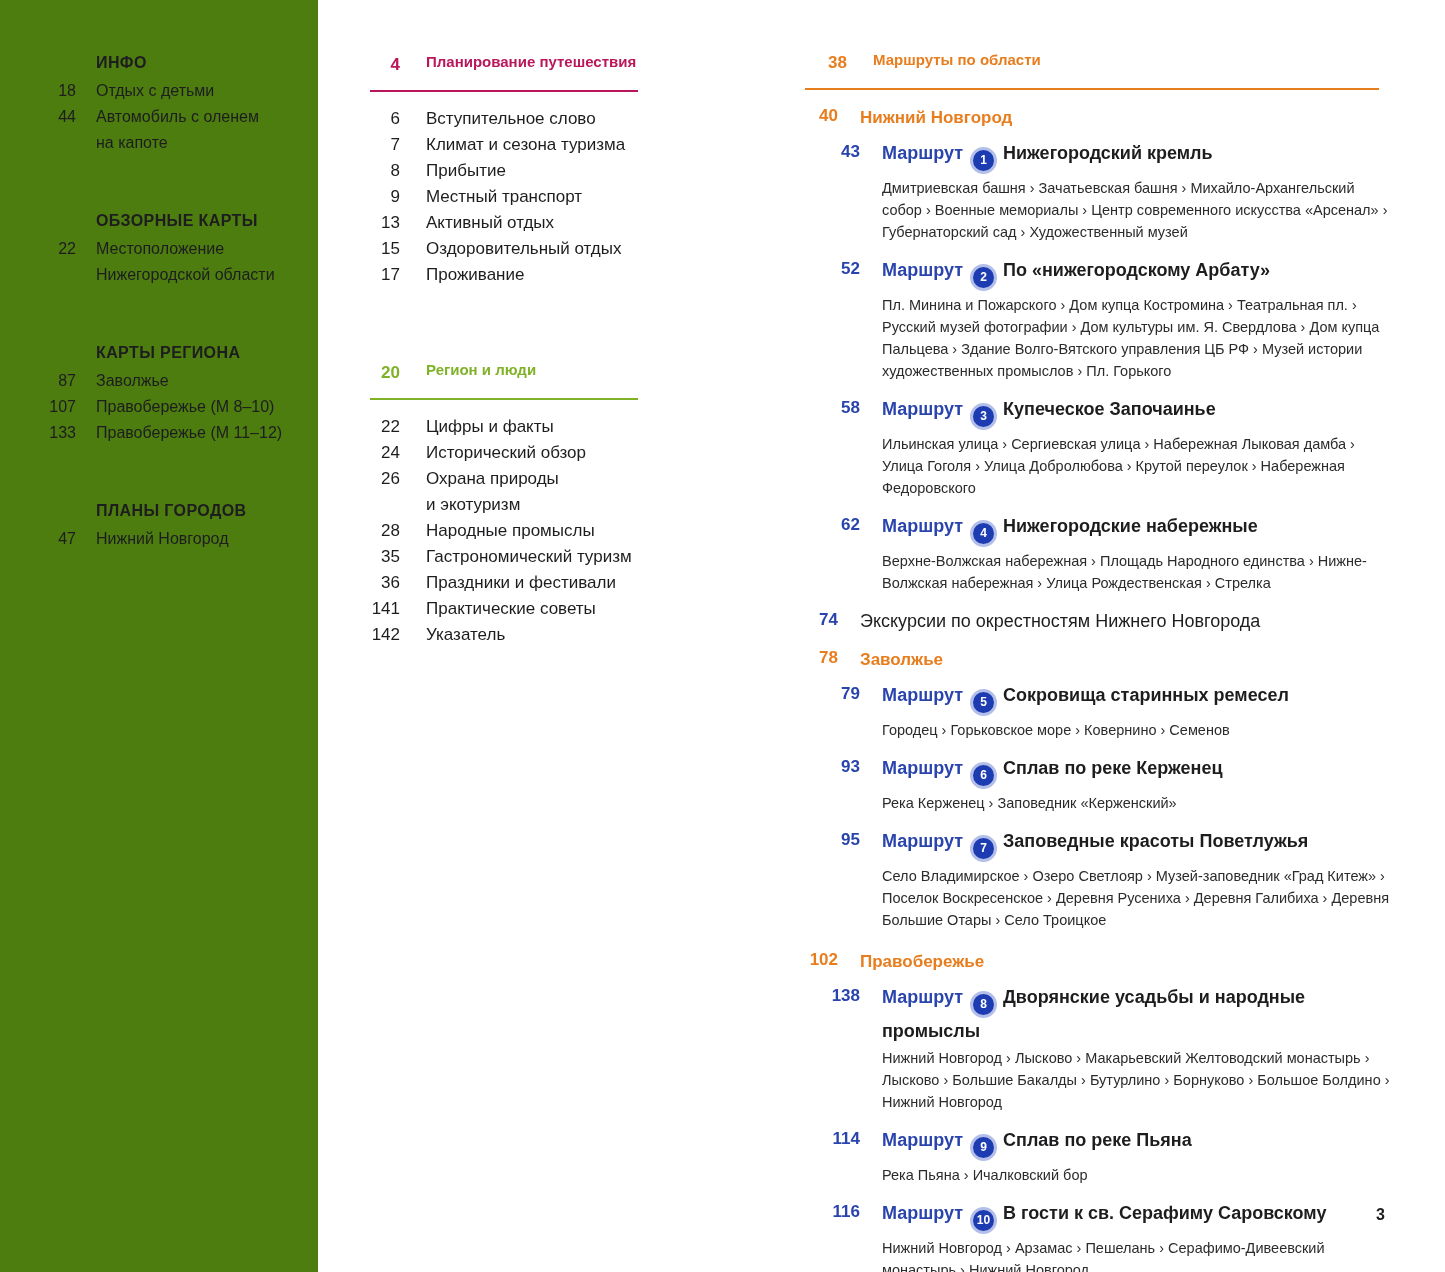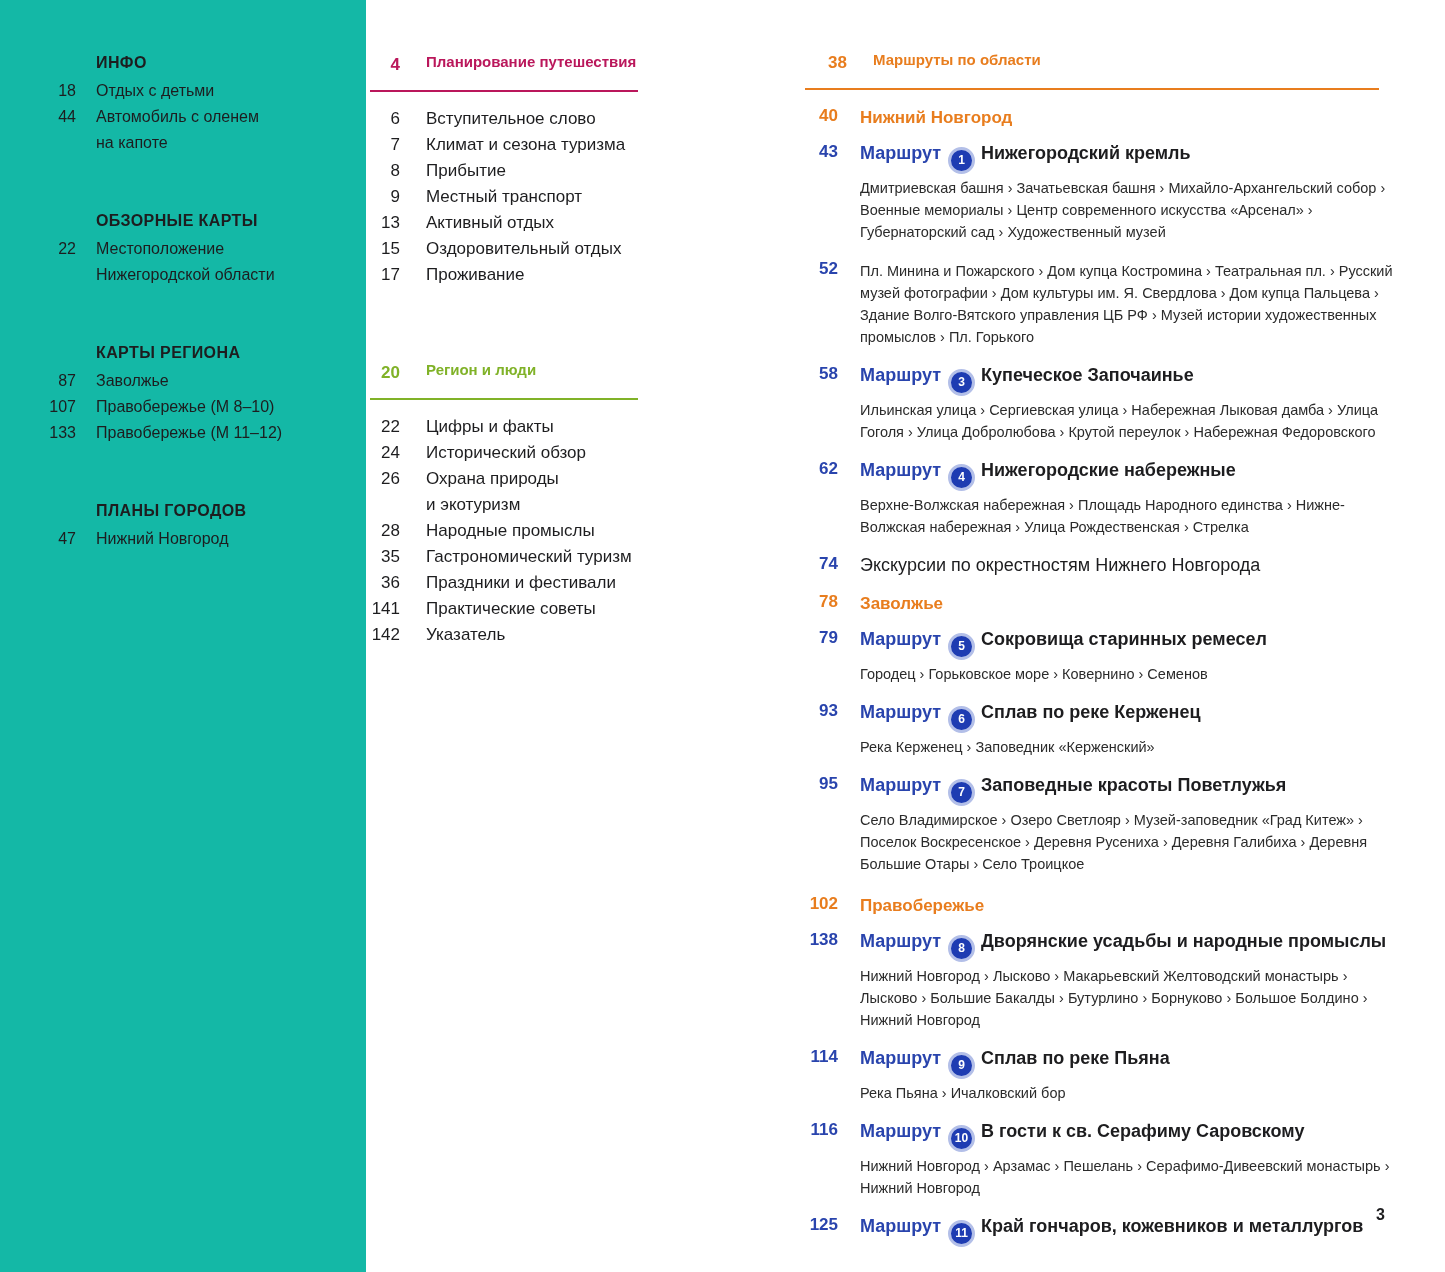--- a/index.html
+++ b/index.html
@@ -3,22 +3,22 @@
 <meta charset="utf-8">
 <style>
   html,body { margin:0; padding:0; background:#fff; }
   .page {
     position:relative; width:1445px; height:1272px; background:#ffffff;
     font-family:"Liberation Sans", sans-serif; color:#1d1d1f; overflow:hidden;
   }
 
   
   .sidebar {
-    position:absolute; left:0; top:0; width:366px; height:1272px;
-    background:#14b8a6; box-sizing:border-box; padding-top:50px;
+    position:absolute; left:0; top:0; width:318px; height:1272px;
+    background:#4d7c0f; box-sizing:border-box; padding-top:50px;
   }
   .side-section { margin-bottom:52px; }
   .side-title {
     margin-left:96px; font-weight:bold; font-size:16px; letter-spacing:0.4px;
     line-height:26px; margin-bottom:2px; color:#1d1d1f;
   }
   .side-row { display:flex; font-size:16px; line-height:26px; }
   .side-num { width:76px; text-align:right; flex:0 0 76px; }
   .side-label { margin-left:20px; width:200px; }
 
@@ -41,21 +41,21 @@
   .rule.crimson { border-color:#ba175b; width:268px; }
   .rule.green   { border-color:#80b228; width:268px; }
   .rule.orange  { border-color:#e87d1e; width:574px; margin-left:0; }
 
   .toc-row { display:flex; font-size:17px; line-height:26px; }
   .toc-num { width:42px; flex:0 0 42px; text-align:right; }
   .toc-label { margin-left:26px; width:230px; }
   .section-gap { margin-top:68px; }
 
   
-  .entry { display:flex; }
+  .entry { display:flex;margin-left:22px; }
   .e-num {
     width:33px; flex:0 0 33px; text-align:right; font-size:17px; font-weight:bold;
     padding-top:2px;
   }
   .e-body { margin-left:22px; width:533px; }
 
   .entry.sub   { margin:12px 0 10px 0; }
   .sub-title   { font-weight:bold; font-size:17px; line-height:24px; padding-top:2px; }
 
   .entry.plain { margin:8px 0; }
@@ -244,20 +244,23 @@
         <div class="r-titleline">
           <span class="r-label">Маршрут</span><span class="r-badge">1</span><span class="r-title">Нижегородский кремль</span>
         </div>
         <div class="e-stops">Дмитриевская башня › Зачатьевская башня › Михайло-Архангельский собор › Военные мемориалы › Центр современного искусства «Арсенал» › Губернаторский сад › Художественный музей</div>
       </div>
     </div>
 
     <div class="entry route">
       <div class="e-num blue">52</div>
       <div class="e-body">
+        <div class="r-titleline">
+          <span class="r-label">Маршрут</span><span class="r-badge">2</span><span class="r-title">По «нижегородскому Арбату»</span>
+        </div>
         <div class="e-stops">Пл. Минина и Пожарского › Дом купца Костромина › Театральная пл. › Русский музей фотографии › Дом культуры им. Я. Свердлова › Дом купца Пальцева › Здание Волго-Вятского управления ЦБ РФ › Музей истории художественных промыслов › Пл. Горького</div>
       </div>
     </div>
 
     <div class="entry route">
       <div class="e-num blue">58</div>
       <div class="e-body">
         <div class="r-titleline">
           <span class="r-label">Маршрут</span><span class="r-badge">3</span><span class="r-title">Купеческое Започаинье</span>
         </div>

